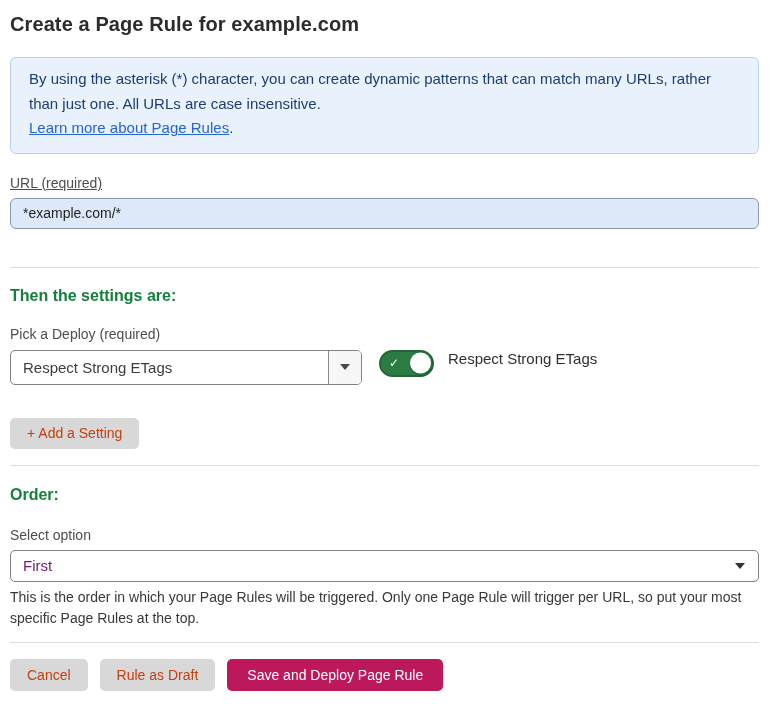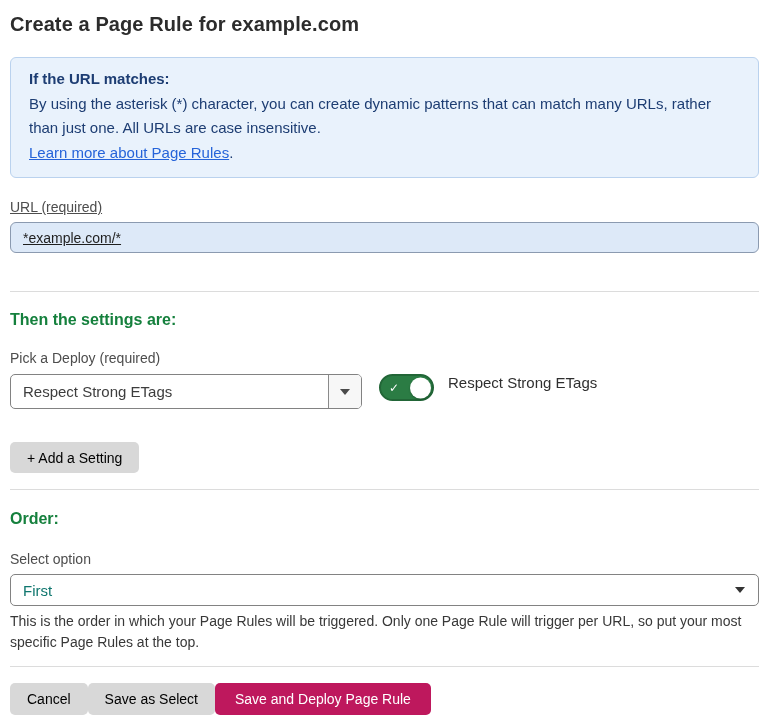--- a/index.html
+++ b/index.html
@@ -44,21 +44,20 @@
     display: block;
     margin-top: 7px;
     width: 749px; height: 31px;
     background: #dde9f8;
     border: 1px solid #8b9ab0;
     border-radius: 6px;
     padding: 0 12px;
     font-size: 14px; color: #1f1f1f;
     font-family: "Liberation Sans", sans-serif;
     outline: none;
-    text-decoration: underline;
   }
 
   .divider { height: 1px; background: #dcdcdc; }
   .divider-1 { margin-top: 38px; }
   .divider-2 { margin-top: 16px; }
   .divider-3 { margin-top: 13px; }
 
   .section-heading {
     font-size: 16px; font-weight: 700; color: #15803d; line-height: 18px;
   }
@@ -128,63 +127,62 @@
   }
 
   
   .btn {
     border: none; border-radius: 5px;
     height: 31px; padding: 0 17px;
     font-size: 14px; font-family: "Liberation Sans", sans-serif;
     cursor: pointer; display: inline-flex; align-items: center;
     line-height: 1;
   }
-  .btn-gray { background: #d8d8d8; color: #000000; }
+  .btn-gray { background: #d8d8d8; color: #c2410c; }
   .btn-blue { background: #be185d; color: #ffffff; }
   .add-setting-btn { margin-top: 33px; }
 
   
   .order-select {
     margin-top: 7px;
     width: 749px; height: 32px;
     border: 1px solid #828282;
     border-radius: 5px;
     background: #ffffff;
     display: flex; align-items: center; justify-content: space-between;
     padding: 0 13px 0 12px;
-    font-size: 15px; color: #0f766e;
+    font-size: 15px; color: #701a75;
     cursor: pointer;
   }
   .order-select .tri-down {
     border-left-width: 5px; border-right-width: 5px; border-top-width: 6px;
     border-top-color: #333333;
   }
 
   .help-text {
     margin-top: 5px;
     font-size: 14px; color: #383838; line-height: 21px;
     max-width: 749px;
   }
 
   .footer-actions {
     margin-top: 16px;
-    display: flex; align-items: center; gap: 0;
+    display: flex; align-items: center; gap: 12px;
   }
   .footer-actions .btn { height: 32px; }
   .btn-deploy { padding: 0 20px; }
 </style>
 </head>
 <body>
 
 <div class="container">
 
   <h1 class="page-title">Create a Page Rule for example.com</h1>
 
   <div class="info-box">
-    <div class="info-heading">If the URL matches:</div>
     <div class="info-body">By using the asterisk (*) character, you can create dynamic patterns that can match many URLs, rather than just one. All URLs are case insensitive.</div>
     <div class="info-link-line"><a class="info-link">Learn more about Page Rules</a><span>.</span></div>
   </div>
 
   <div class="field-label url-label">URL (required)</div>
   <input class="url-input" type="text" value="*example.com/*" style="">
 
   <div class="divider divider-1"></div>
 
   <h2 class="section-heading settings-heading">Then the settings are:</h2>
@@ -217,17 +215,17 @@
     <span>First</span>
     <span class="tri-down"></span>
   </div>
 
   <div class="help-text">This is the order in which your Page Rules will be triggered. Only one Page Rule will trigger per URL, so put your most specific Page Rules at the top.</div>
 
   <div class="divider divider-3"></div>
 
   <div class="footer-actions">
     <button class="btn btn-gray">Cancel</button>
-    <button class="btn btn-gray">Save as Select</button>
+    <button class="btn btn-gray">Rule as Draft</button>
     <button class="btn btn-blue btn-deploy">Save and Deploy Page Rule</button>
   </div>
 
 </div>
 
 </body></html>

